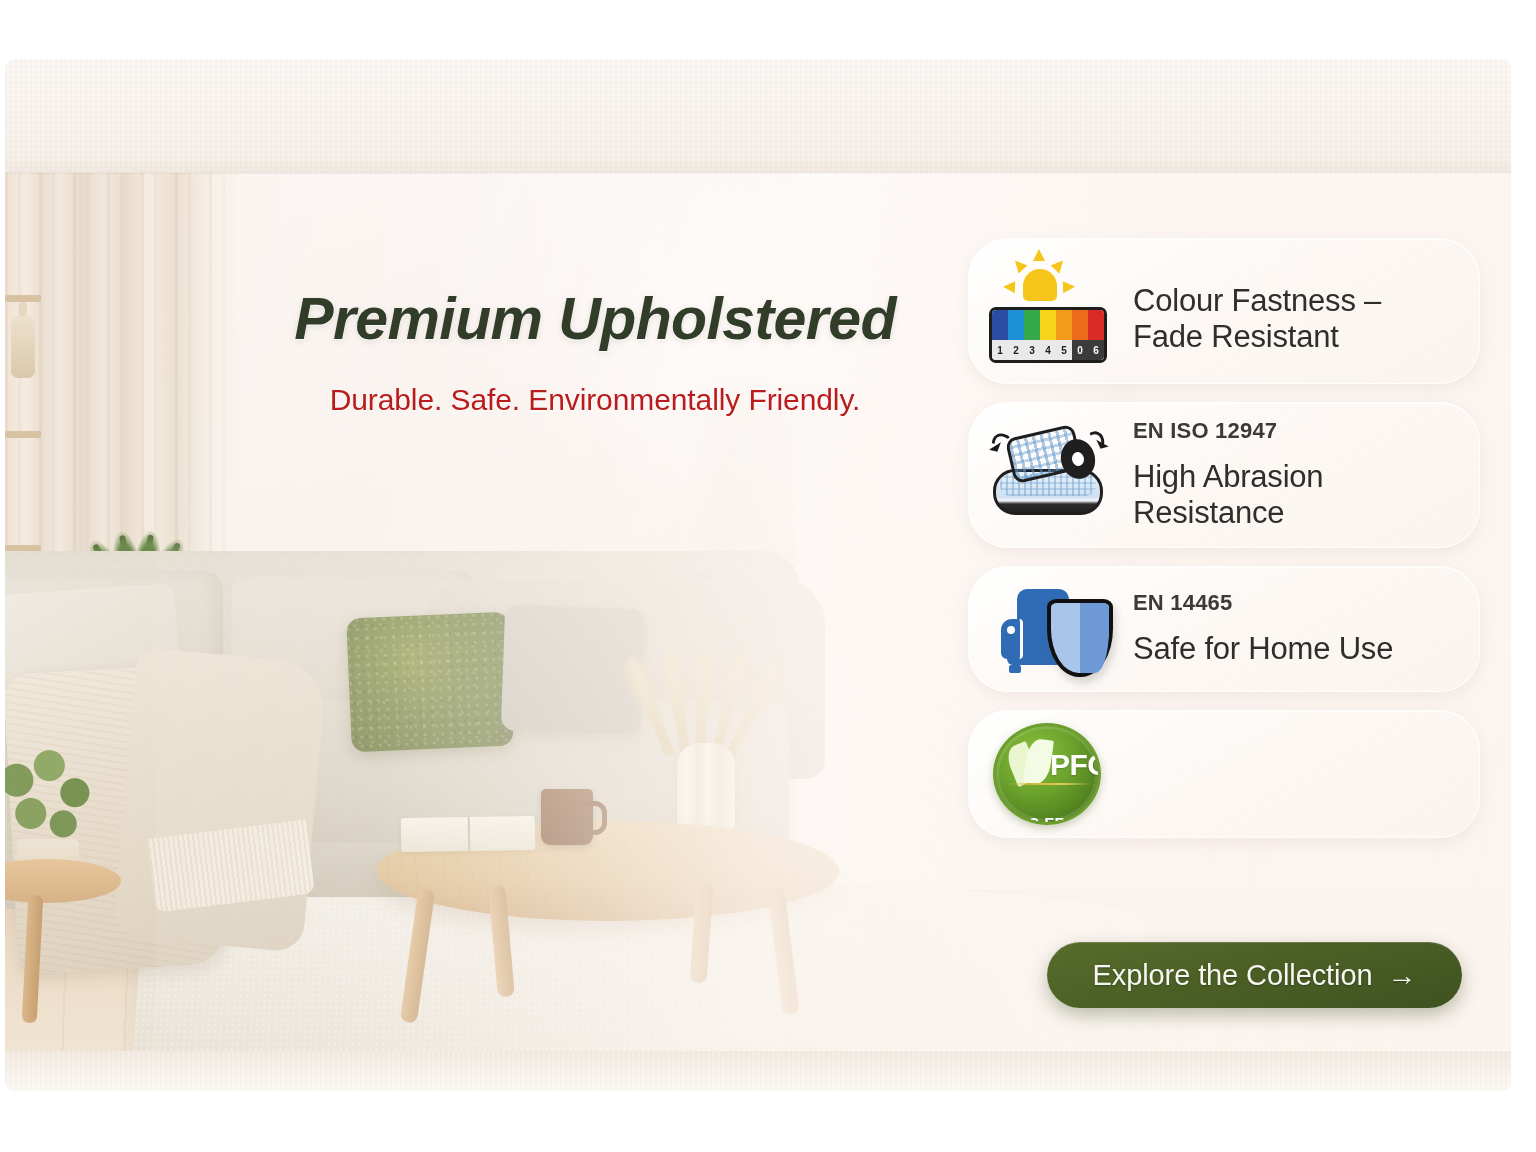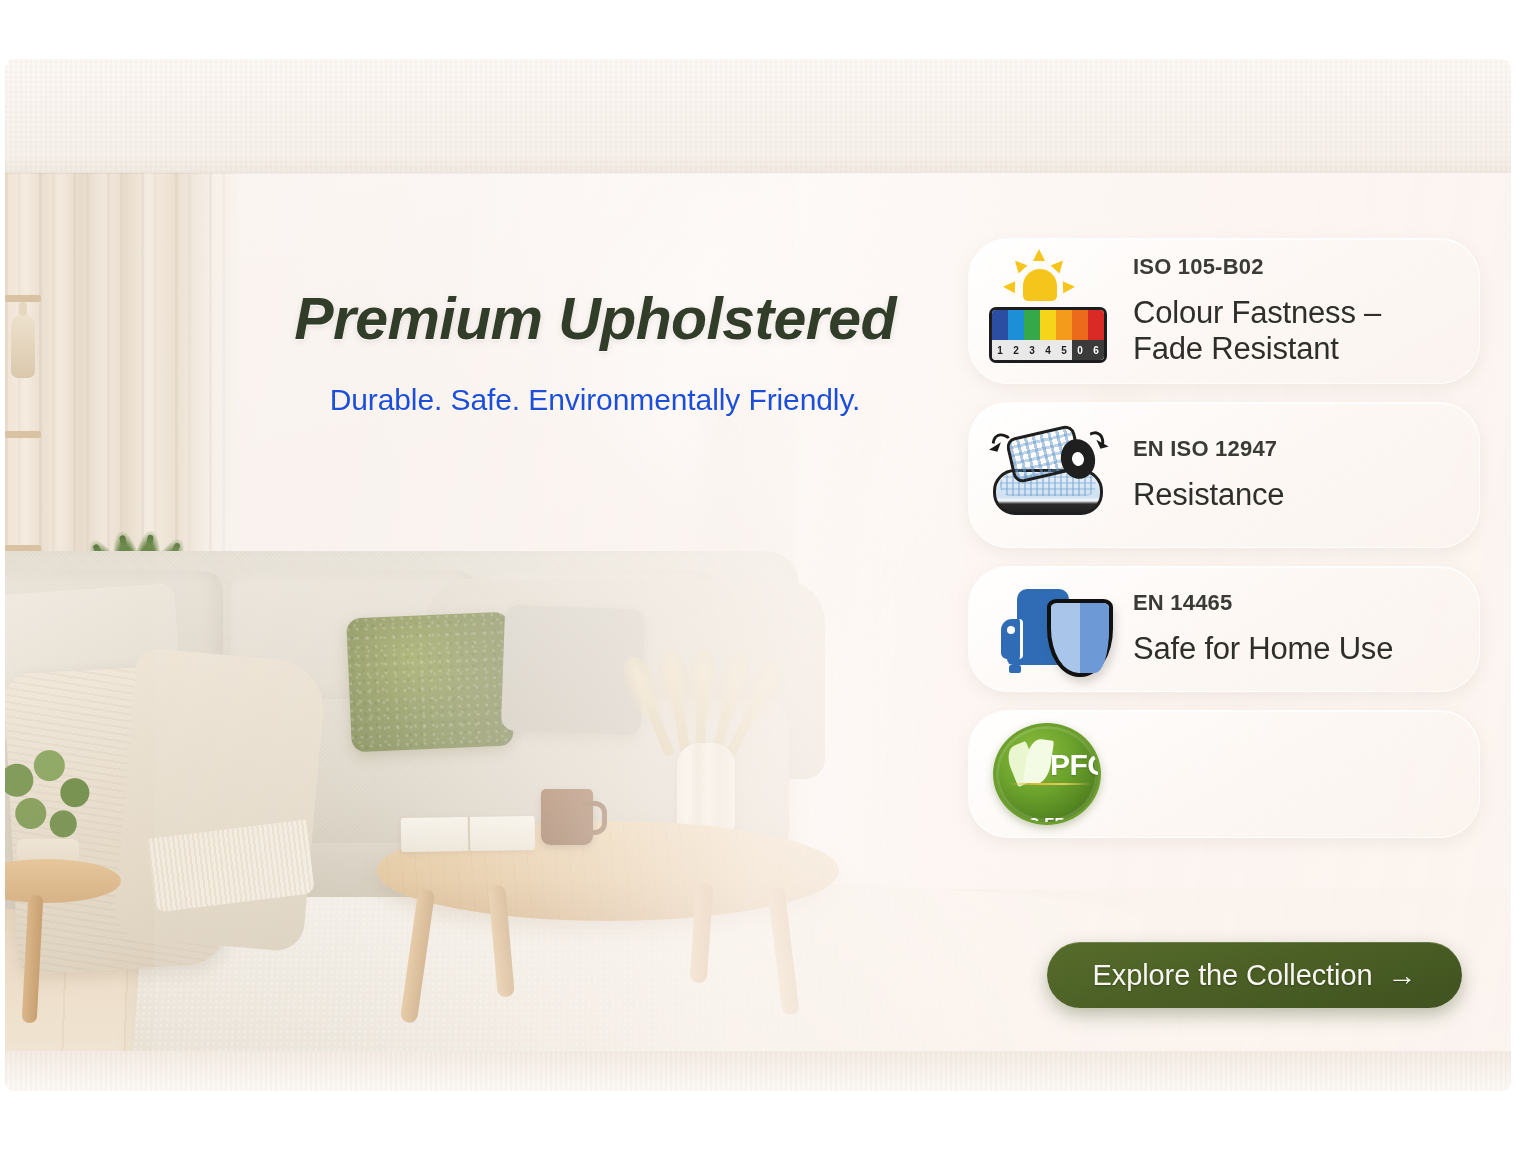--- a/index.html
+++ b/index.html
@@ -349,21 +349,21 @@
     position:absolute; left:240px; top:230px; width:700px;
     text-align:center; z-index:6;
   }
   .headline{
     font-size:59px; line-height:1.03; font-weight:700;
     color:#323d29; letter-spacing:-.6px;
     text-shadow: 0 1px 0 rgba(255,255,255,.85), 0 2px 6px rgba(120,110,95,.18);
     font-style: italic;
   }
   .subhead{
-    margin-top:33px; font-size:30px; font-weight:400; color:#1d4ed8;
+    margin-top:33px; font-size:30px; font-weight:400; color:#b91c1c;
     letter-spacing:-.1px;
     text-shadow: 0 1px 0 rgba(255,255,255,.8);
   }
 
   
   .cards{ position:absolute; left:963px; top:179px; width:512px; z-index:7; }
   .card{
     position:relative;
     display:flex; align-items:center; gap:14px;
     background: linear-gradient(150deg, rgba(255,255,255,.93) 0%, rgba(252,247,243,.86) 55%, rgba(249,243,238,.8) 100%);
@@ -665,39 +665,39 @@
             <span>2</span>
             <span>3</span>
             <span>4</span>
             <span>5</span>
             <span class="dark">0</span>
             <span class="dark">6</span>
           </div>
         </div>
       </div>
       <div class="card-text">
-        <div class="card-std">ISO 105-B02</div>
         <div class="card-title">
           <div>Colour Fastness –</div>
           <div>Fade Resistant</div>
         </div>
       </div>
     </div>
 
     <div class="card card-2">
       <div class="card-icon">
         <span class="arrow-l"></span>
         <span class="arrow-r"></span>
         <div class="abr-pad"></div>
         <div class="abr-roll"></div>
         <div class="abr-cap"></div>
       </div>
       <div class="card-text">
         <div class="card-std">EN ISO 12947</div>
         <div class="card-title">
+          <div>High Abrasion</div>
           <div>Resistance</div>
         </div>
       </div>
     </div>
 
     <div class="card card-3">
       <div class="card-icon">
         <div class="chair">
           <span class="chair-back"></span>
             <span class="chair-seat"></span>

